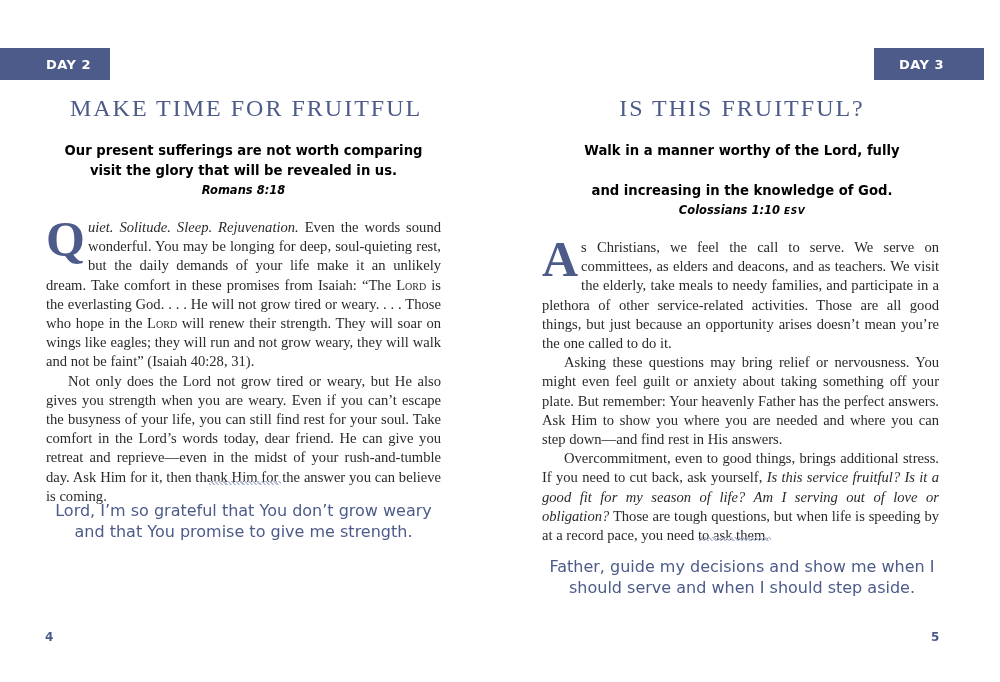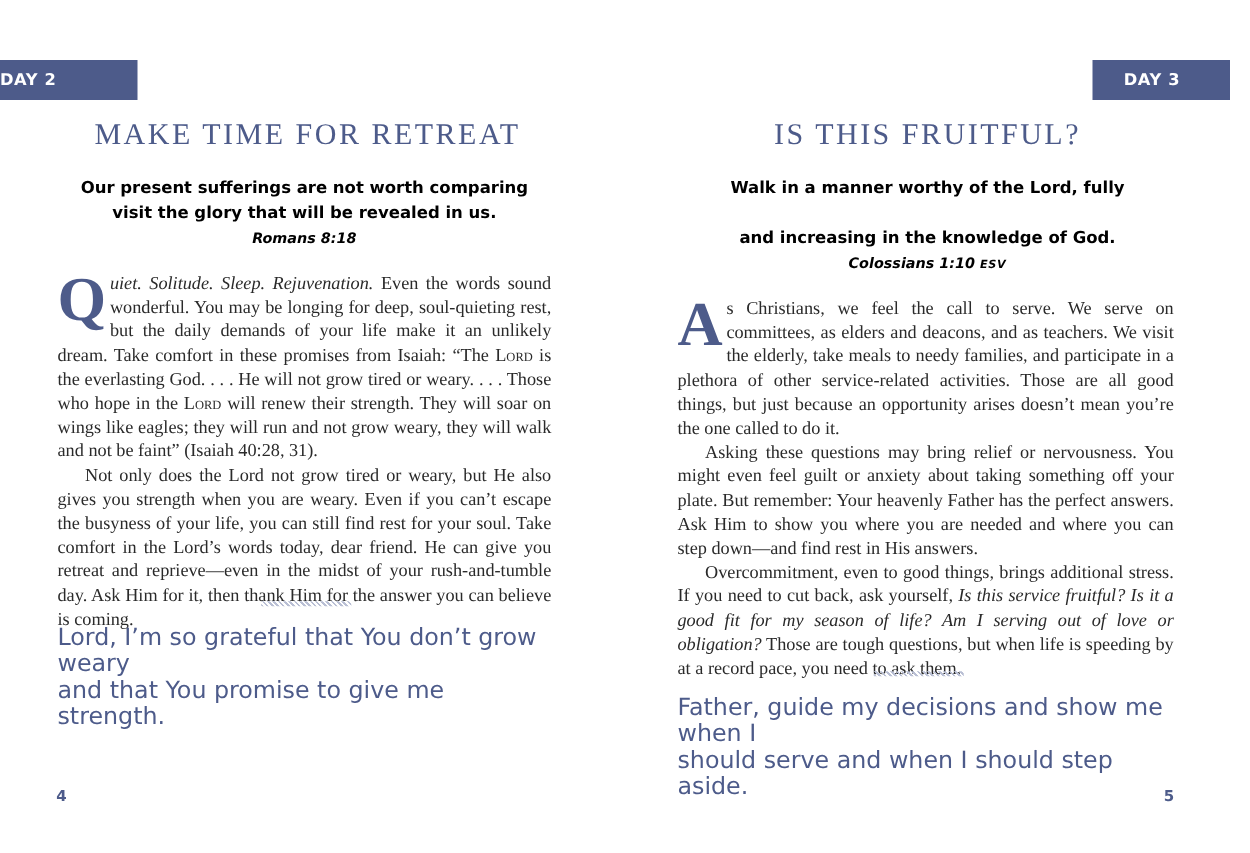--- a/index.html
+++ b/index.html
@@ -9,21 +9,21 @@
   }
   .page { position: absolute; top: 0; height: 682px; }
   .page.left { left: 0; width: 500px; }
   .page.right { left: 484px; width: 500px; }
 
   .day-tab {
     position: absolute; top: 48px; height: 32px; background: #4d5b8a; color: #ffffff;
     font-family: "DejaVu Sans", sans-serif; font-weight: bold; font-size: 13px; letter-spacing: 0.5px;
     display: flex; align-items: center;
   }
-  .left .day-tab { left: 0; width: 110px; box-sizing: border-box; }
+  .left .day-tab { left: 0; width: 110px; padding-left: 46px; box-sizing: border-box; }
   .right .day-tab { left: 390px; width: 110px; padding-left: 25px; box-sizing: border-box; }
 
   .title {
     position: absolute; top: 95px; left: 0; width: 100%; text-align: center;
     font-family: "Liberation Serif", serif; font-size: 24px; letter-spacing: 2px; color: #4d5b8a;
     font-weight: normal;
   }
   .left .title { left: 16px; width: 460px; }
   .right .title { left: 28px; width: 460px; }
 
@@ -50,41 +50,41 @@
   .sc { font-variant: small-caps; }
 
   .ornament {
     position: absolute; height: 4px;
     background: repeating-linear-gradient(45deg, #b9bfd4 0 1.5px, transparent 1.5px 3px);
   }
   .left .ornament { top: 481px; left: 209px; width: 72px; }
   .right .ornament { top: 537px; left: 215px; width: 72px; }
 
   .prayer {
-    position: absolute; color: #4d5b8a;
-    font-family: "DejaVu Sans", sans-serif; font-size: 19px; line-height: 21px;
+    position: absolute; text-align: center; color: #4d5b8a;
+    font-family: "DejaVu Sans", sans-serif; font-size: 16px; line-height: 21px;
   }
   .left .prayer { top: 500px; left: 46px; width: 395px; }
   .right .prayer { top: 556px; left: 58px; width: 400px; }
 
   .page-num {
     position: absolute; top: 630px; font-family: "DejaVu Sans", sans-serif; font-size: 12px;
     font-weight: bold; color: #4d5b8a;
   }
   .left .page-num { left: 45px; }
   .right .page-num { left: 447px; }
 </style>
 </head>
 <body>
 
 <div class="page left">
   <div class="day-tab">
     <span>DAY 2</span>
   </div>
-  <h1 class="title" style="margin:0">MAKE TIME FOR RETREAT</h1>
+  <h1 class="title" style="margin:0">MAKE TIME FOR FRUITFUL</h1>
   <div class="verse">
     <span>Our present sufferings are not worth comparing</span><br>
     <span>visit the glory that will be revealed in us.</span>
     <span class="ref">Romans 8:18</span>
   </div>
   <div class="body">
     <p><span class="dropcap">Q</span><i>uiet. Solitude. Sleep. Rejuvenation.</i><span> Even the words sound wonderful. You may be longing for deep, soul-quieting rest, but the daily demands of your life make it an unlikely dream. Take comfort in these promises from Isaiah: “The </span><span class="sc">Lord</span><span> is the everlasting God. . . . He will not grow tired or weary. . . . Those who hope in the </span><span class="sc">Lord</span><span> will renew their strength. They will soar on wings like eagles; they will run and not grow weary, they will walk and not be faint” (Isaiah 40:28, 31).</span></p>
     <p>Not only does the Lord not grow tired or weary, but He also gives you strength when you are weary. Even if you can’t escape the busyness of your life, you can still find rest for your soul. Take comfort in the Lord’s words today, dear friend. He can give you retreat and reprieve—even in the midst of your rush-and-tumble day. Ask Him for it, then thank Him for the answer you can believe is coming.</p>
   </div>
   <div class="ornament"></div>

